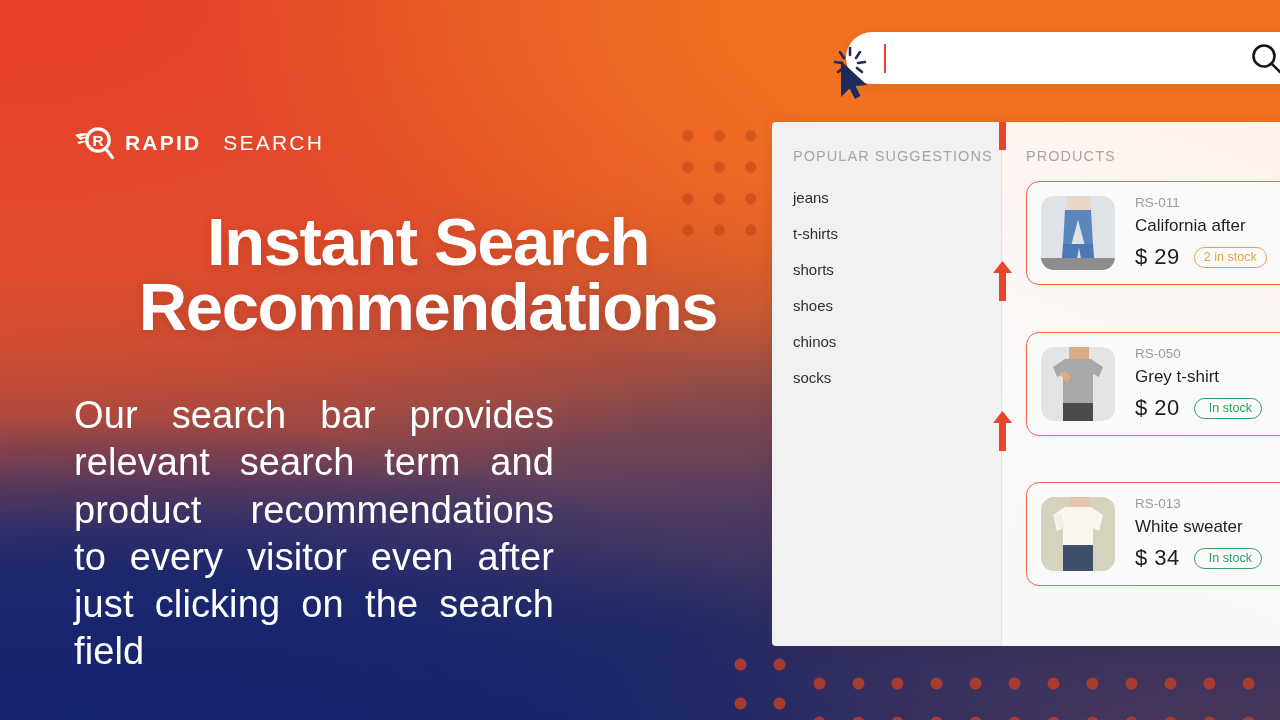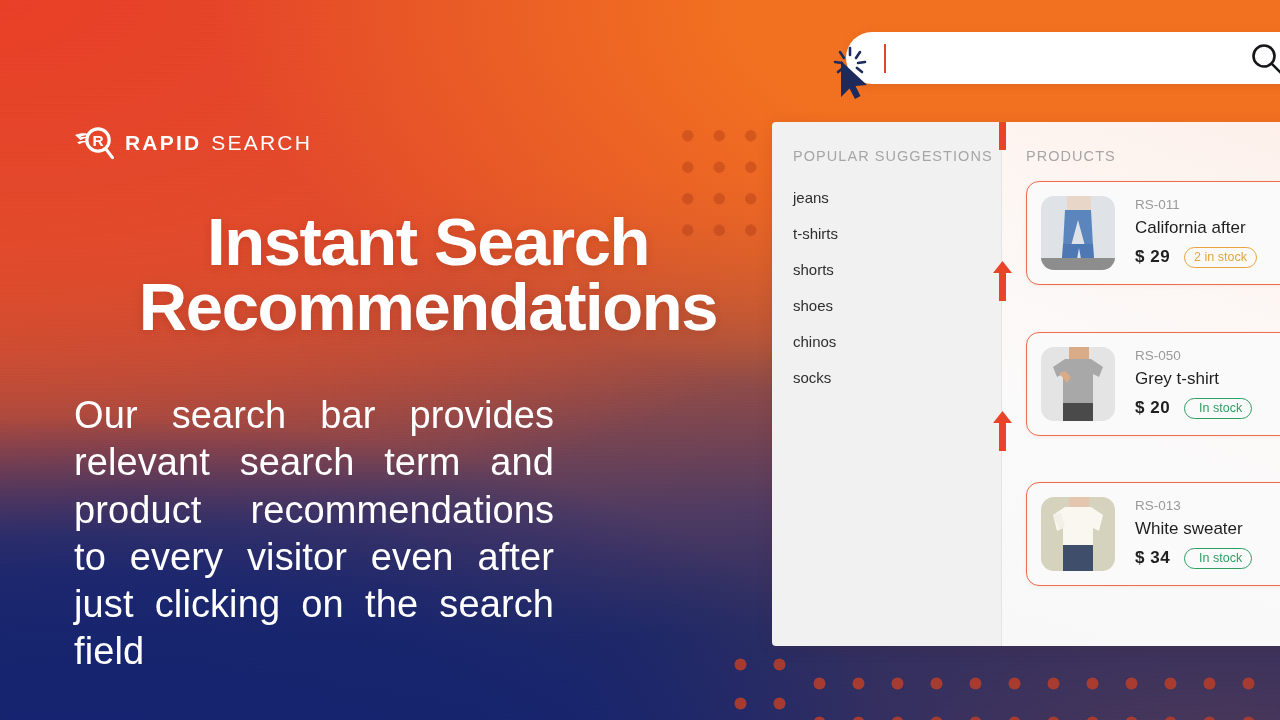--- a/index.html
+++ b/index.html
@@ -52,21 +52,21 @@
   }
 
   
   #logo{
     position:absolute; left:74px; top:124px;
     display:flex; align-items:center; gap:9px;
   }
   #logo .mark{ width:42px; height:38px; display:block; }
   .logo-text{
     font-size:21px; letter-spacing:2.2px; color:#fff; white-space:nowrap;
-    display:flex; align-items:baseline; gap:10px;
+    display:flex; align-items:baseline; gap:22px;
   }
   .logo-text .b{ font-weight:700; }
   .logo-text .l{ font-weight:300; }
 
   
   #headline{
     position:absolute; left:78px; top:209px; width:700px;
     color:#fff; font-size:67px; line-height:.97; font-weight:700;
     letter-spacing:-1.4px;
     text-shadow:0 2px 10px rgba(90,20,0,.16);
@@ -141,21 +141,21 @@
   .thumb{
     width:74px; height:74px; border-radius:13px; flex:none; overflow:hidden;
     position:relative;
   }
   .thumb svg{ display:block; width:100%; height:100%; }
 
   .info{ margin-left:20px; }
   .sku{ font-size:13.5px; color:#9a9a9a; line-height:1.1; }
   .pname{ font-size:17px; color:#1f1f1f; margin-top:6px; line-height:1.1; }
   .priceline{ display:flex; align-items:center; gap:14px; margin-top:9px; }
-  .price{ font-size:17px; color:#1f1f1f; letter-spacing:.5px;font-weight:bold; }
+  .price{ font-size:22px; color:#1f1f1f; letter-spacing:.5px; }
   .badge{
     font-size:12.5px; padding:3px 9px 4px; border-radius:11px;
     border:1.2px solid currentColor; line-height:1; white-space:nowrap;
   }
   .badge.low{ color:#e8a33c; }
   .badge.ok{  color:#2e9e63;padding-left:14px; }
 
   .uparrow{ position:absolute; left:-9px; width:19px; height:40px; }
   .uparrow.a0{ top:-12px; }
   .uparrow.a1{ top:139px; }

